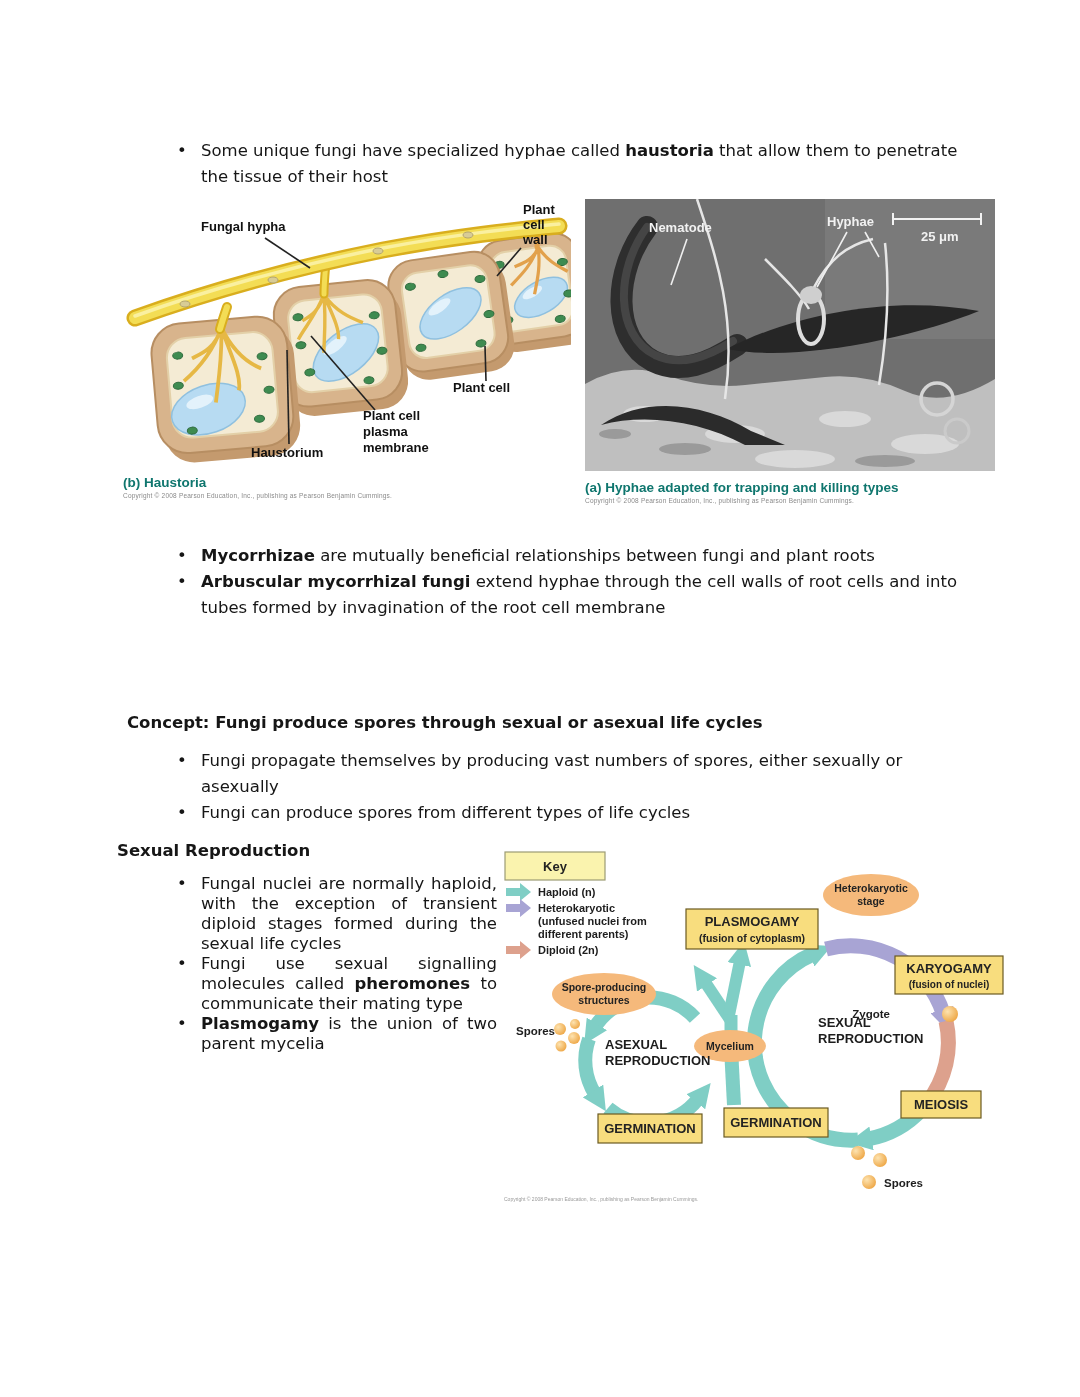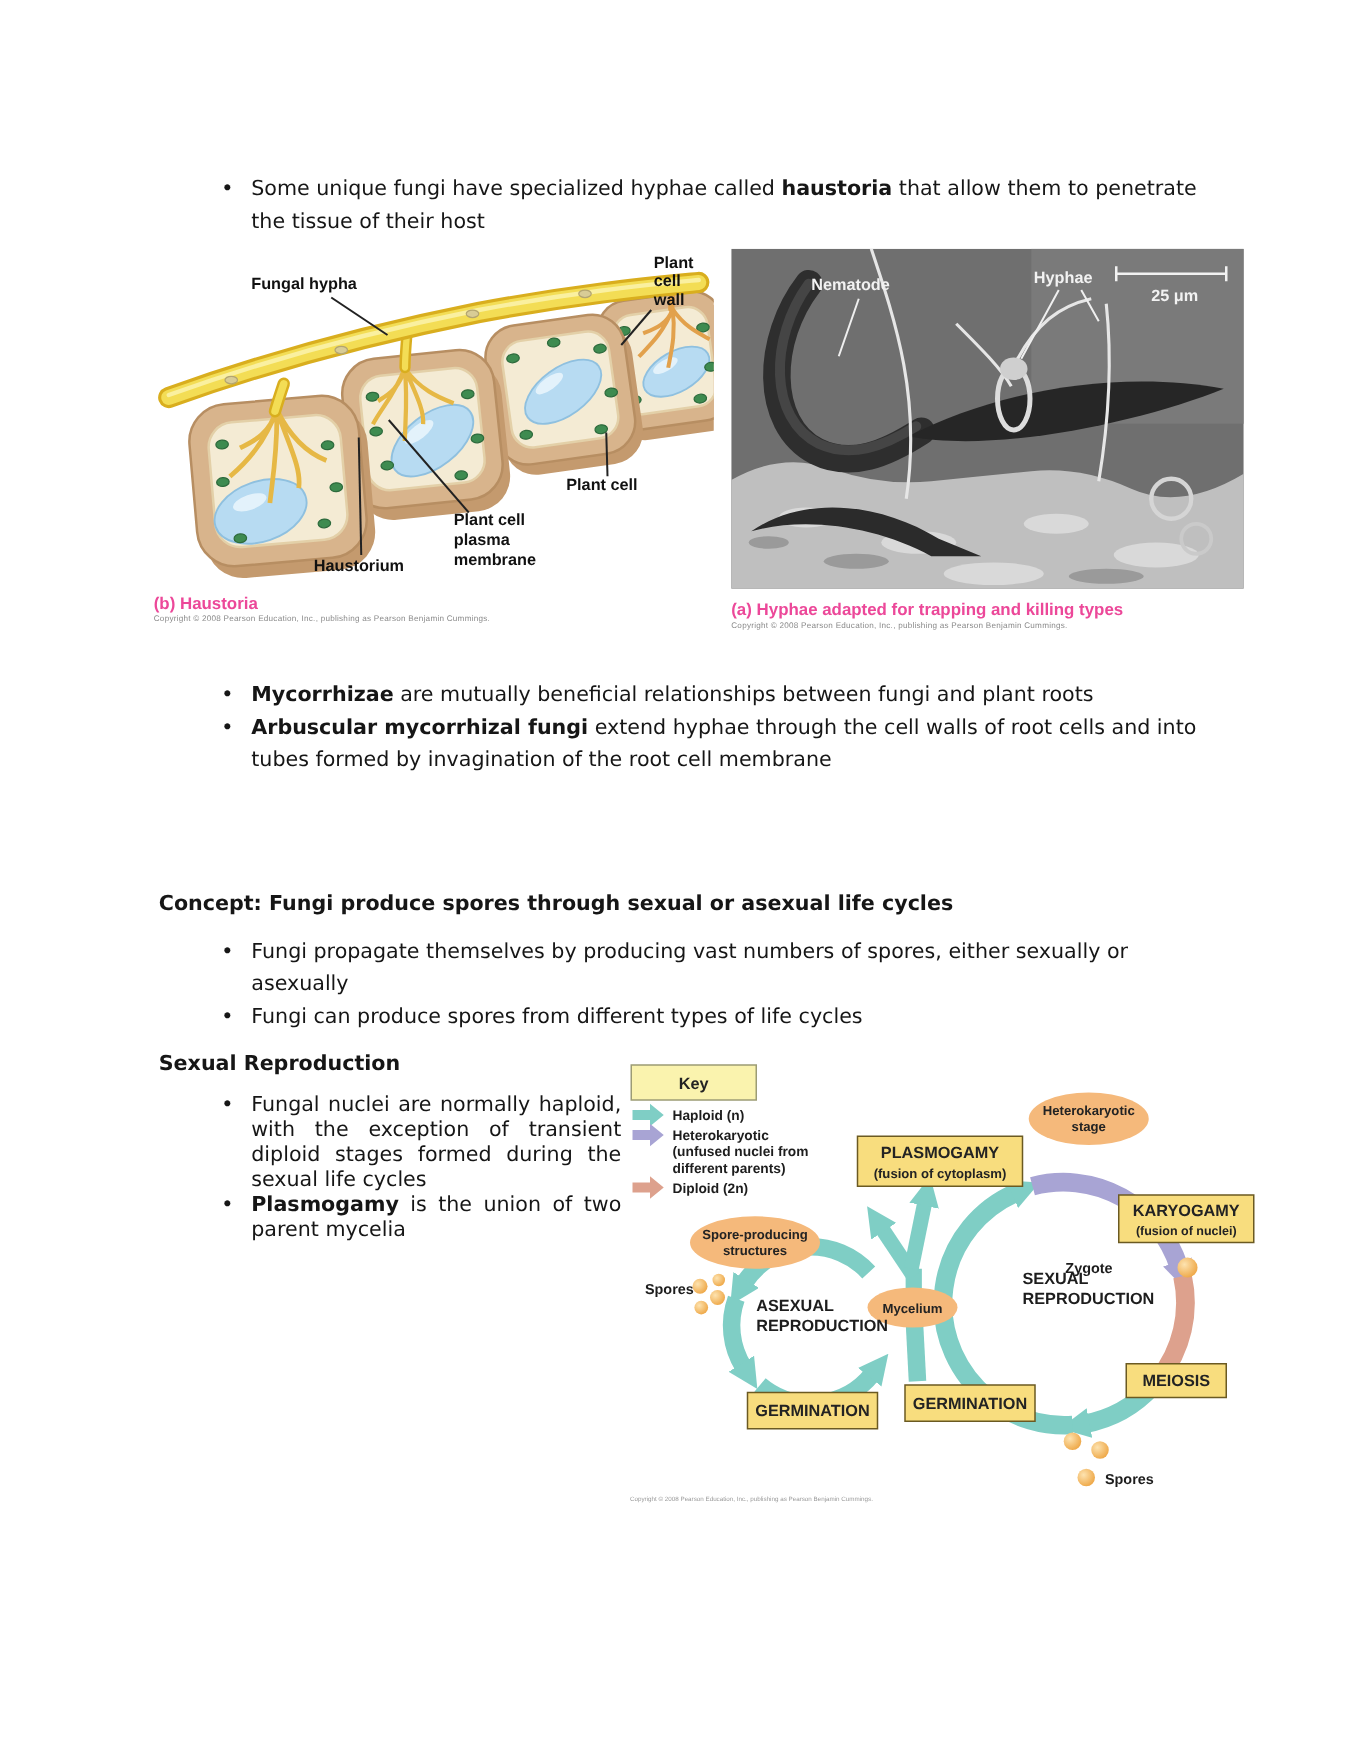--- a/index.html
+++ b/index.html
@@ -5,28 +5,28 @@
   html,body{margin:0;padding:0;background:#e8e8e8;}
   .page{position:relative;width:1080px;height:1397px;background:#ffffff;margin:0 auto;
         font-family:"DejaVu Sans",sans-serif;color:#161616;overflow:hidden;}
   
   ul.blist{list-style:none;margin:12px;padding:0;position:absolute;font-size:16.5px;line-height:26px;}
   ul.blist li{position:relative;padding-left:31px;}
   ul.blist li::before{content:"\2022";position:absolute;left:7px;top:0;}
   .h-bold{position:absolute;font-weight:bold;font-size:16.5px;line-height:26px;}
   
   .fig{position:absolute;}
-  .fig-caption{font-family:"Liberation Sans",sans-serif;font-weight:bold;font-size:13.5px;color:#ec4899;margin-top:5px;}
+  .fig-caption{font-family:"Liberation Sans",sans-serif;font-weight:bold;font-size:13.5px;color:#0f766e;margin-top:5px;}
   .fig-copy{font-family:"Liberation Sans",sans-serif;font-size:6.5px;color:#8a8a8a;margin-top:2px;letter-spacing:.2px;}
   
   #intro-list{left:158px;top:126px;width:812px;}
   #myco-list{left:158px;top:531px;width:805px;}
   #concept-heading{left:127px;top:710px;}
   #concept-list{left:158px;top:736px;width:775px;}
-  #sexual-heading{left:127px;top:838px;}
+  #sexual-heading{left:117px;top:838px;}
   #sexual-list{left:158px;top:862px;width:327px;text-align:justify;line-height:20px;}
   
   text{font-family:"Liberation Sans",sans-serif;}
   .fl{font-weight:bold;font-size:13px;fill:#111;}
   .ptr{stroke:#222;stroke-width:1.6;fill:none;}
   .sem-l{font-weight:bold;font-size:13px;fill:#f2f2f2;}
   .lc-box{fill:#F8DD7E;stroke:#6b5a22;stroke-width:1.2;}
   .lc-key{fill:#FAF3AE;stroke:#9c9c74;stroke-width:1.2;}
   .lc-ell{fill:#F5B97B;}
   .lc-t13{font-weight:bold;font-size:13px;fill:#232323;text-anchor:middle;}
@@ -212,20 +212,21 @@
 
   <div class="h-bold" id="concept-heading">Concept: Fungi produce spores through sexual or asexual life cycles</div>
   <ul class="blist" id="concept-list">
     <li><span>Fungi propagate themselves by producing vast numbers of spores, either sexually or asexually</span></li>
     <li><span>Fungi can produce spores from different types of life cycles</span></li>
   </ul>
 
   <div class="h-bold" id="sexual-heading">Sexual Reproduction</div>
   <ul class="blist" id="sexual-list">
     <li><span>Fungal nuclei are normally haploid, with the exception of transient diploid stages formed during the sexual life cycles</span><b></b><span></span></li>
+    <li><span>Fungi use sexual signalling molecules called </span><b>pheromones</b><span> to communicate their mating type</span></li>
     <li><span></span><b>Plasmogamy</b><span> is the union of two parent mycelia</span></li>
   </ul>
 
   <svg style="position:absolute;left:488px;top:843px;" width="520" height="370" viewBox="0 0 520 370">
     <defs>
       <marker id="ahTeal" viewBox="0 0 10 10" refX="1.5" refY="5" markerWidth="24" markerHeight="24" orient="auto" markerUnits="userSpaceOnUse">
           <path d="M0,0 L10,5 L0,10 Z" fill="#7FCEC5"></path>
         </marker>
       <marker id="ahPurple" viewBox="0 0 10 10" refX="1.5" refY="5" markerWidth="24" markerHeight="24" orient="auto" markerUnits="userSpaceOnUse">
           <path d="M0,0 L10,5 L0,10 Z" fill="#A8A4D4"></path>

